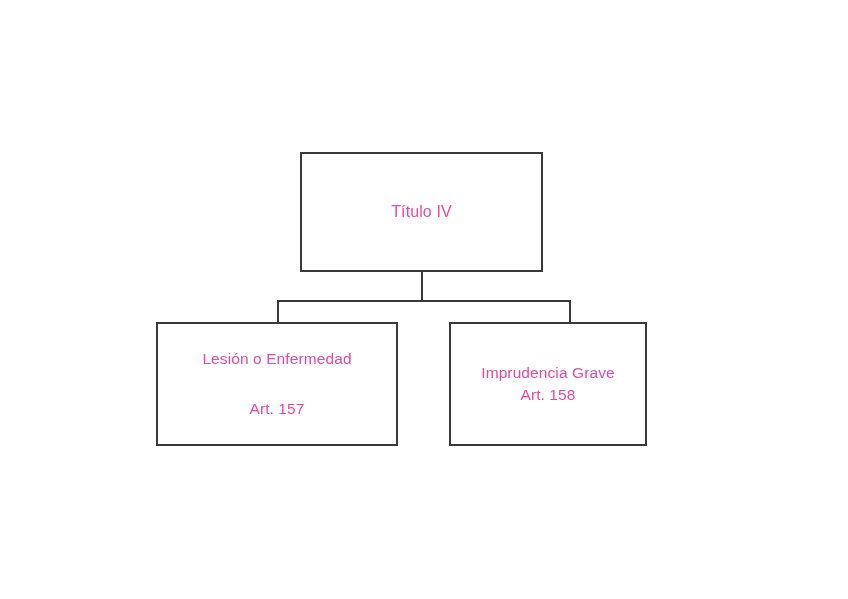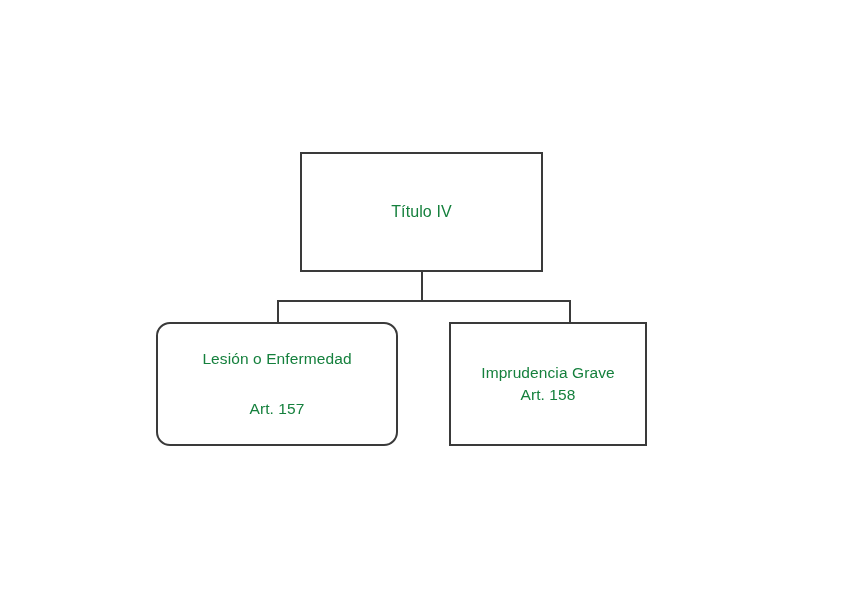--- a/index.html
+++ b/index.html
@@ -33,21 +33,21 @@
     align-items: center;
     justify-content: center;
     text-align: center;
   }
 
   .node-line {
     display: block;
     font-size: 15.5px;
     line-height: 1.42;
     letter-spacing: 0.1px;
-    color: #15803d;
+    color: #ec4899;
     white-space: nowrap;
   }
 
   
   .line-group {
     display: block;
   }
 
   
   .node-line.spaced {
@@ -65,21 +65,20 @@
   }
   #node-root .node-line.second {
     margin-top: 12px;
   }
 
   #node-lesion {
     left: 156px;
     top: 322px;
     width: 242px;
     height: 124px;
-    border-radius: 14px;
   }
 
   #node-imprudencia {
     left: 449px;
     top: 322px;
     width: 198px;
     height: 124px;
   }
   #node-imprudencia .node-line.second {
   }

